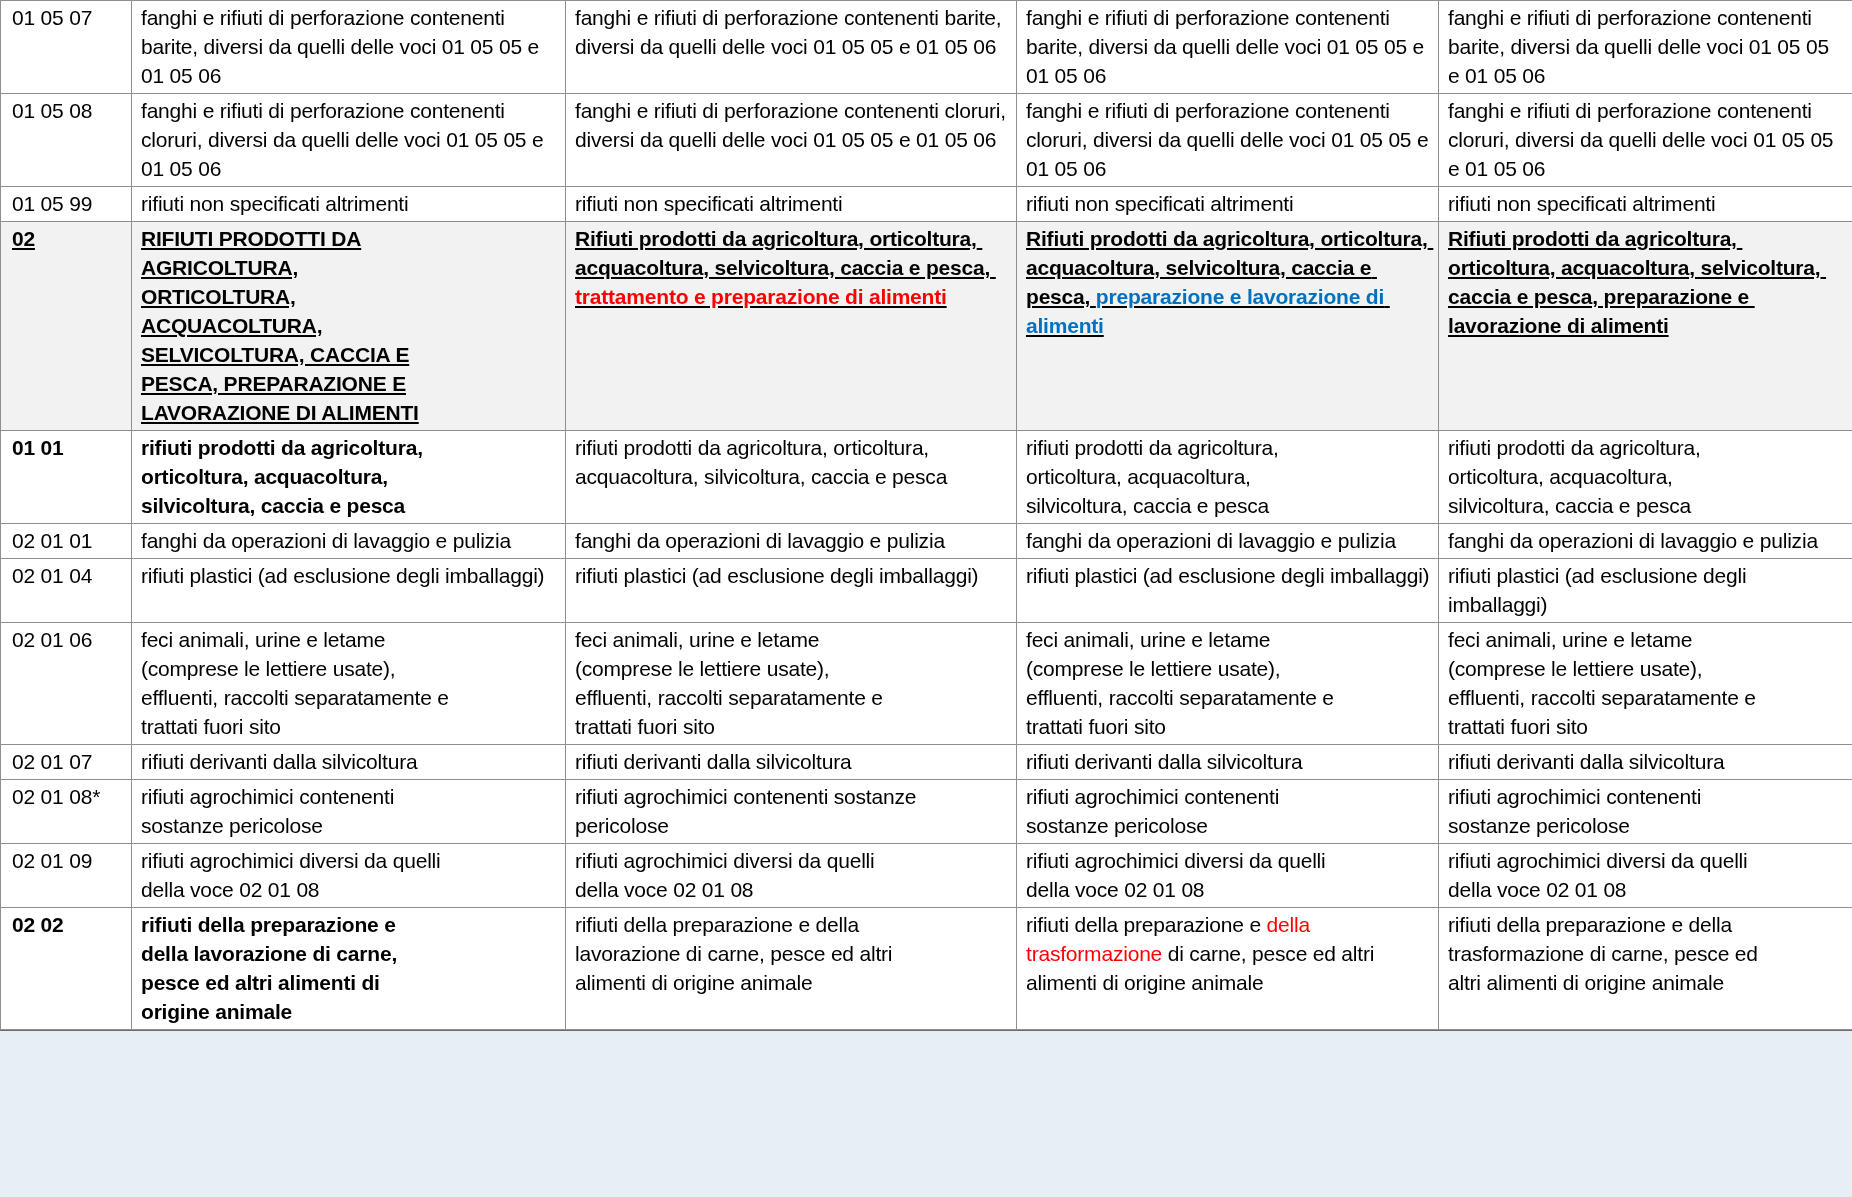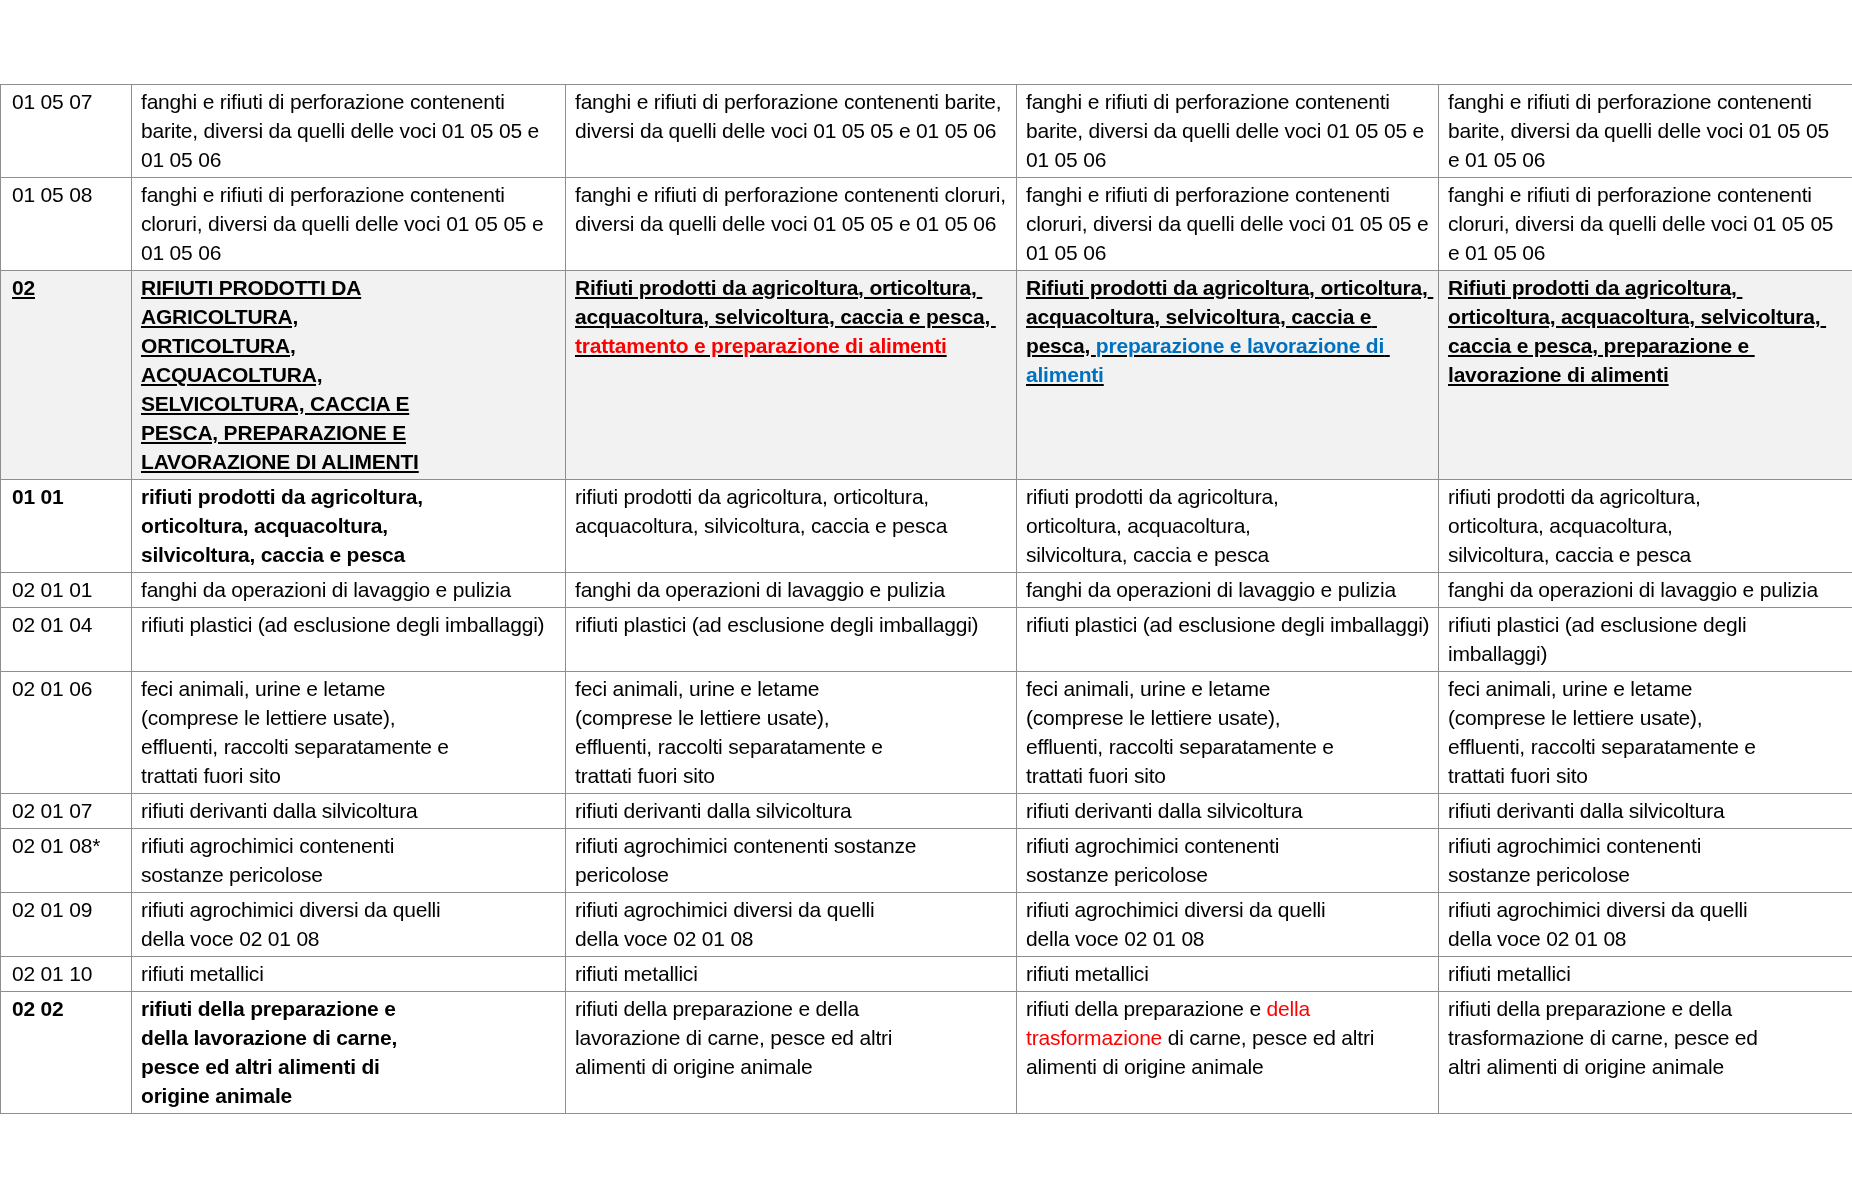--- a/index.html
+++ b/index.html
@@ -12,22 +12,21 @@
     height: 1197px;
     overflow: hidden;
     font-family: "Liberation Sans", "DejaVu Sans", sans-serif;
     display: flex;
     flex-direction: column;
   }
   .page {
     width: 1852px;
     height: 1197px;
     display: flex;
-    flex-direction: row;
-    align-items: center;
+    flex-direction: column;
   }
   table.waste-table {
     border-collapse: collapse;
     table-layout: fixed;
     width: 1853px;
     flex: 0 0 auto;
   }
   table.waste-table td {
     border: 1px solid var(--border-color, #8e8e8e);
     vertical-align: top;
@@ -73,20 +72,27 @@
           <td class="desc"><span>fanghi e rifiuti di perforazione contenenti barite, diversi da quelli delle voci 01 05 05 e 01 05 06</span></td>
           <td class="desc"><span>fanghi e rifiuti di perforazione contenenti barite, diversi da quelli delle voci 01 05 05 e 01 05 06</span></td>
           <td class="desc"><span>fanghi e rifiuti di perforazione contenenti barite, diversi da quelli delle voci 01 05 05 e 01 05 06</span></td>
         </tr>
         <tr>
           <td class="code">01 05 08</td>
           <td class="desc"><span>fanghi e rifiuti di perforazione contenenti cloruri, diversi da quelli delle voci 01 05 05 e 01 05 06</span></td>
           <td class="desc"><span>fanghi e rifiuti di perforazione contenenti cloruri, diversi da quelli delle voci 01 05 05 e 01 05 06</span></td>
           <td class="desc"><span>fanghi e rifiuti di perforazione contenenti cloruri, diversi da quelli delle voci 01 05 05 e 01 05 06</span></td>
           <td class="desc"><span>fanghi e rifiuti di perforazione contenenti cloruri, diversi da quelli delle voci 01 05 05 e 01 05 06</span></td>
+        </tr>
+        <tr>
+          <td class="code">01 05 99</td>
+          <td class="desc"><span>rifiuti non specificati altrimenti</span></td>
+          <td class="desc"><span>rifiuti non specificati altrimenti</span></td>
+          <td class="desc"><span>rifiuti non specificati altrimenti</span></td>
+          <td class="desc"><span>rifiuti non specificati altrimenti</span></td>
         </tr>
         <tr class="shaded">
           <td class="code b">02</td>
           <td class="desc b"><span>RIFIUTI PRODOTTI DA
 AGRICOLTURA,
 ORTICOLTURA,
 ACQUACOLTURA,
 SELVICOLTURA, CACCIA E
 PESCA, PREPARAZIONE E
 LAVORAZIONE DI ALIMENTI</span></td>
@@ -162,27 +168,20 @@
           <td class="desc"><span>rifiuti agrochimici diversi da quelli
 della voce 02 01 08</span></td>
           <td class="desc"><span>rifiuti agrochimici diversi da quelli
 della voce 02 01 08</span></td>
           <td class="desc"><span>rifiuti agrochimici diversi da quelli
 della voce 02 01 08</span></td>
           <td class="desc"><span>rifiuti agrochimici diversi da quelli
 della voce 02 01 08</span></td>
         </tr>
         <tr>
-          <td class="code">02 01 10</td>
-          <td class="desc"><span>rifiuti metallici</span></td>
-          <td class="desc"><span>rifiuti metallici</span></td>
-          <td class="desc"><span>rifiuti metallici</span></td>
-          <td class="desc"><span>rifiuti metallici</span></td>
-        </tr>
-        <tr>
           <td class="code b">02 02</td>
           <td class="desc b"><span>rifiuti della preparazione e
 della lavorazione di carne,
 pesce ed altri alimenti di
 origine animale</span></td>
           <td class="desc"><span>rifiuti della preparazione e della
 lavorazione di carne, pesce ed altri
 alimenti di origine animale</span></td>
           <td class="desc"><span>rifiuti della preparazione e </span><span class="red">della trasformazione</span><span> di carne, pesce ed altri alimenti di origine animale</span></td>
           <td class="desc"><span>rifiuti della preparazione e della

